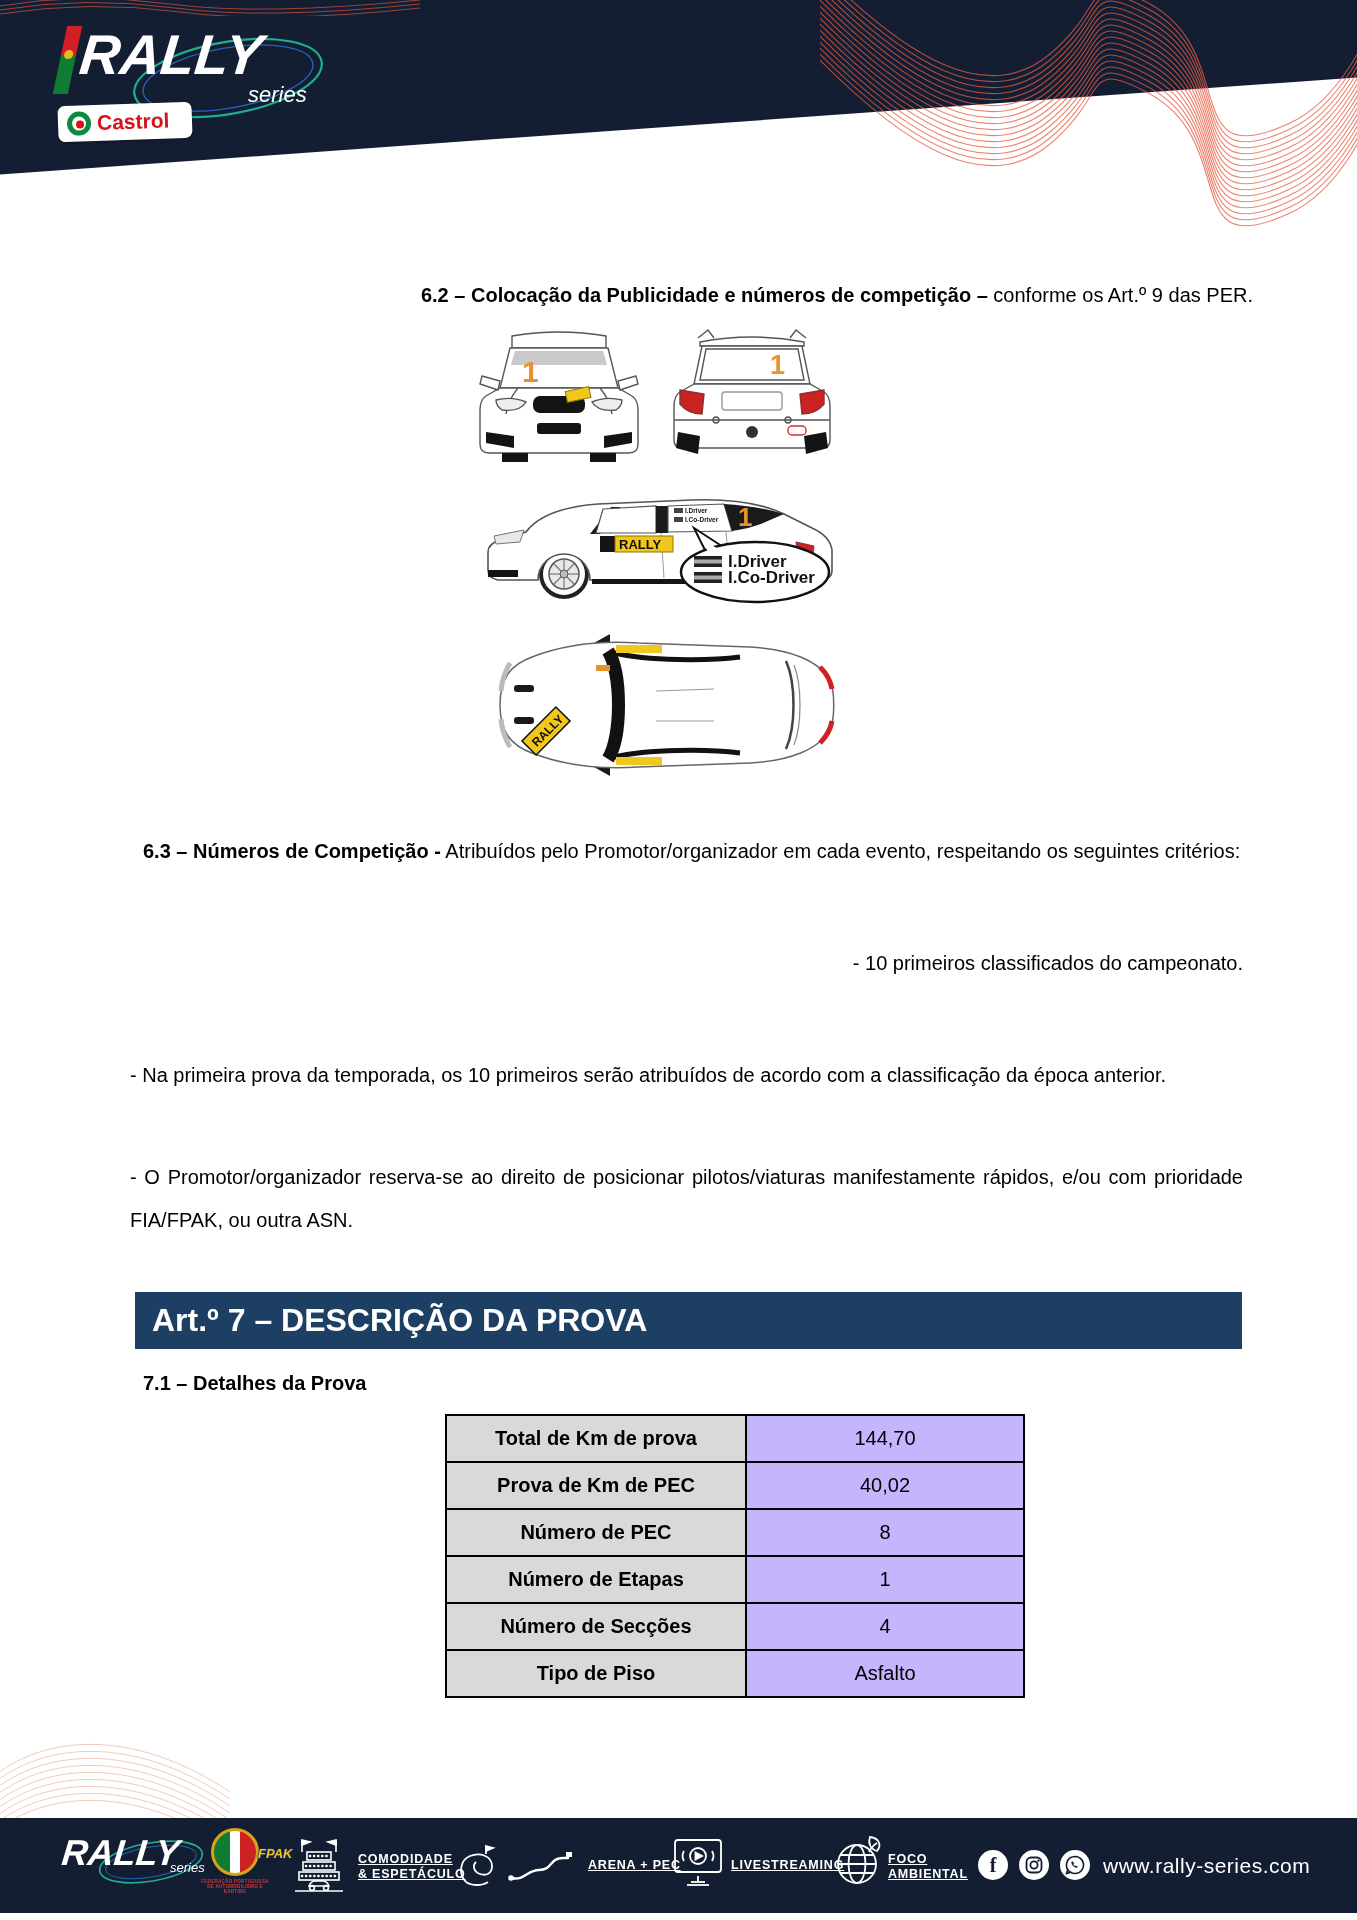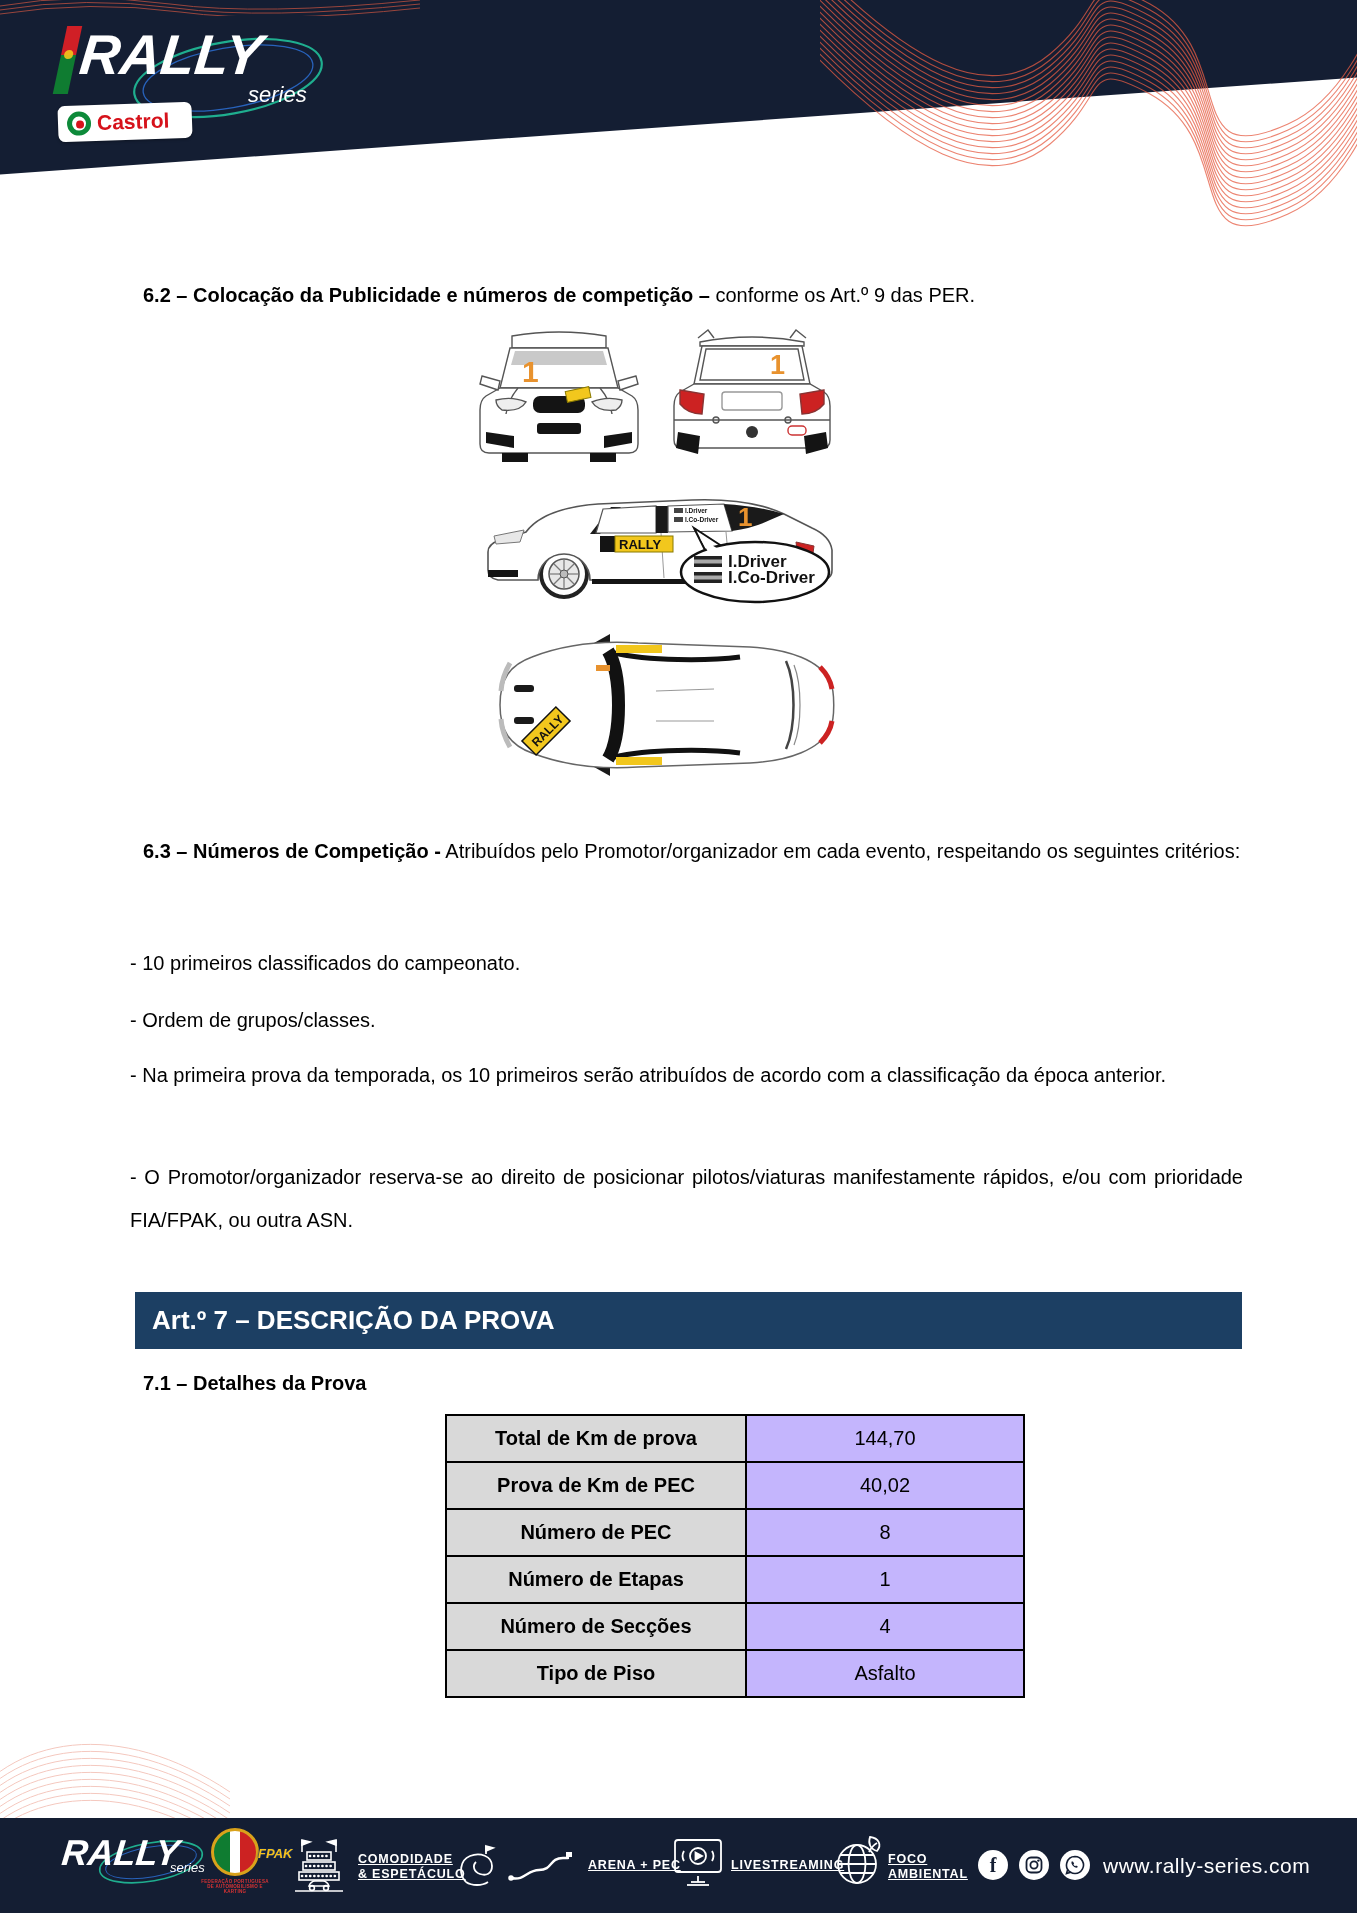--- a/index.html
+++ b/index.html
@@ -24,25 +24,25 @@
   .series-txt{position:absolute;left:196px;top:62px;font-style:italic;font-weight:300;font-size:22px;color:#fff;}
   .castrol{position:absolute;left:6px;top:84px;width:134px;height:36px;background:#fff;border-radius:7px;
            transform:rotate(-2deg);display:flex;align-items:center;gap:6px;padding:0 9px;box-sizing:border-box;
            box-shadow:0 1px 3px rgba(0,0,0,.35);}
   .castrol-mark{width:24px;height:24px;border-radius:50%;background:#0d8a3a;position:relative;flex:0 0 auto;}
   .castrol-mark::before{content:"";position:absolute;left:5px;top:5px;width:14px;height:14px;border-radius:50%;background:#fff;}
   .castrol-mark::after{content:"";position:absolute;left:9px;top:9px;width:8px;height:8px;border-radius:50%;background:#d6121b;}
   .castrol-name{color:#d6121b;font-weight:800;font-size:21px;letter-spacing:0;}
 
   
-  .para{position:absolute;font-size:20px;line-height:43px;}
+  .para{position:absolute;font-size:20px;line-height:43px;text-align:right;}
   .bold{font-weight:700;}
   .justify{text-align:justify;}
   .banner{position:absolute;left:135px;top:1292px;width:1107px;height:57px;background:#1c3f63;
-          color:#fff;font-weight:700;font-size:26px;line-height:57px;padding-left:17px;box-sizing:border-box;}
+          color:#fff;font-weight:700;font-size:32px;line-height:57px;padding-left:17px;box-sizing:border-box;}
   .subhead{position:absolute;left:143px;top:1372px;font-size:20px;font-weight:700;}
 
   
   .spec-table{position:absolute;left:417px;top:1414px;border-collapse:collapse;margin-left:28px;}
   .spec-table td{border:2px solid #000;height:45px;font-size:20px;text-align:center;padding:0 6px;}
   .spec-table td.lbl{width:286px;background:#d9d9d9;font-weight:700;}
   .spec-table td.val{width:264px;background:#c4b5fd;}
 
   
   .car-fig{position:absolute;left:478px;top:326px;width:366px;height:455px;}
@@ -239,21 +239,20 @@
         <text x="40" y="105" font-size="12" font-weight="800" fill="#111">RALLY</text>
       </g>
     </g>
   </svg>
 
   <p class="para justify" style="left:143px;top:810px;width:1100px;">
     <span class="bold">6.3 – Números de Competição -</span><span> Atribuídos pelo Promotor/organizador em cada evento, respeitando os seguintes critérios:</span>
   </p>
 
   <p class="para" style="left:130px;top:922px;width:1113px;">- 10 primeiros classificados do campeonato.</p>
-  <p class="para" style="left:130px;top:979px;width:1113px;">- Ordem de grupos/classes.</p>
   <p class="para justify" style="left:130px;top:1034px;width:1113px;">- Na primeira prova da temporada, os 10 primeiros serão atribuídos de acordo com a classificação da época anterior.</p>
   <p class="para justify" style="left:130px;top:1136px;width:1113px;">- O Promotor/organizador reserva-se ao direito de posicionar pilotos/viaturas manifestamente rápidos, e/ou com prioridade FIA/FPAK, ou outra ASN.</p>
 
   <div class="banner">Art.º 7 – DESCRIÇÃO DA PROVA</div>
   <div class="subhead">7.1 – Detalhes da Prova</div>
 
   <table class="spec-table">
     <tbody>
       <tr>
         <td class="lbl">Total de Km de prova</td>

